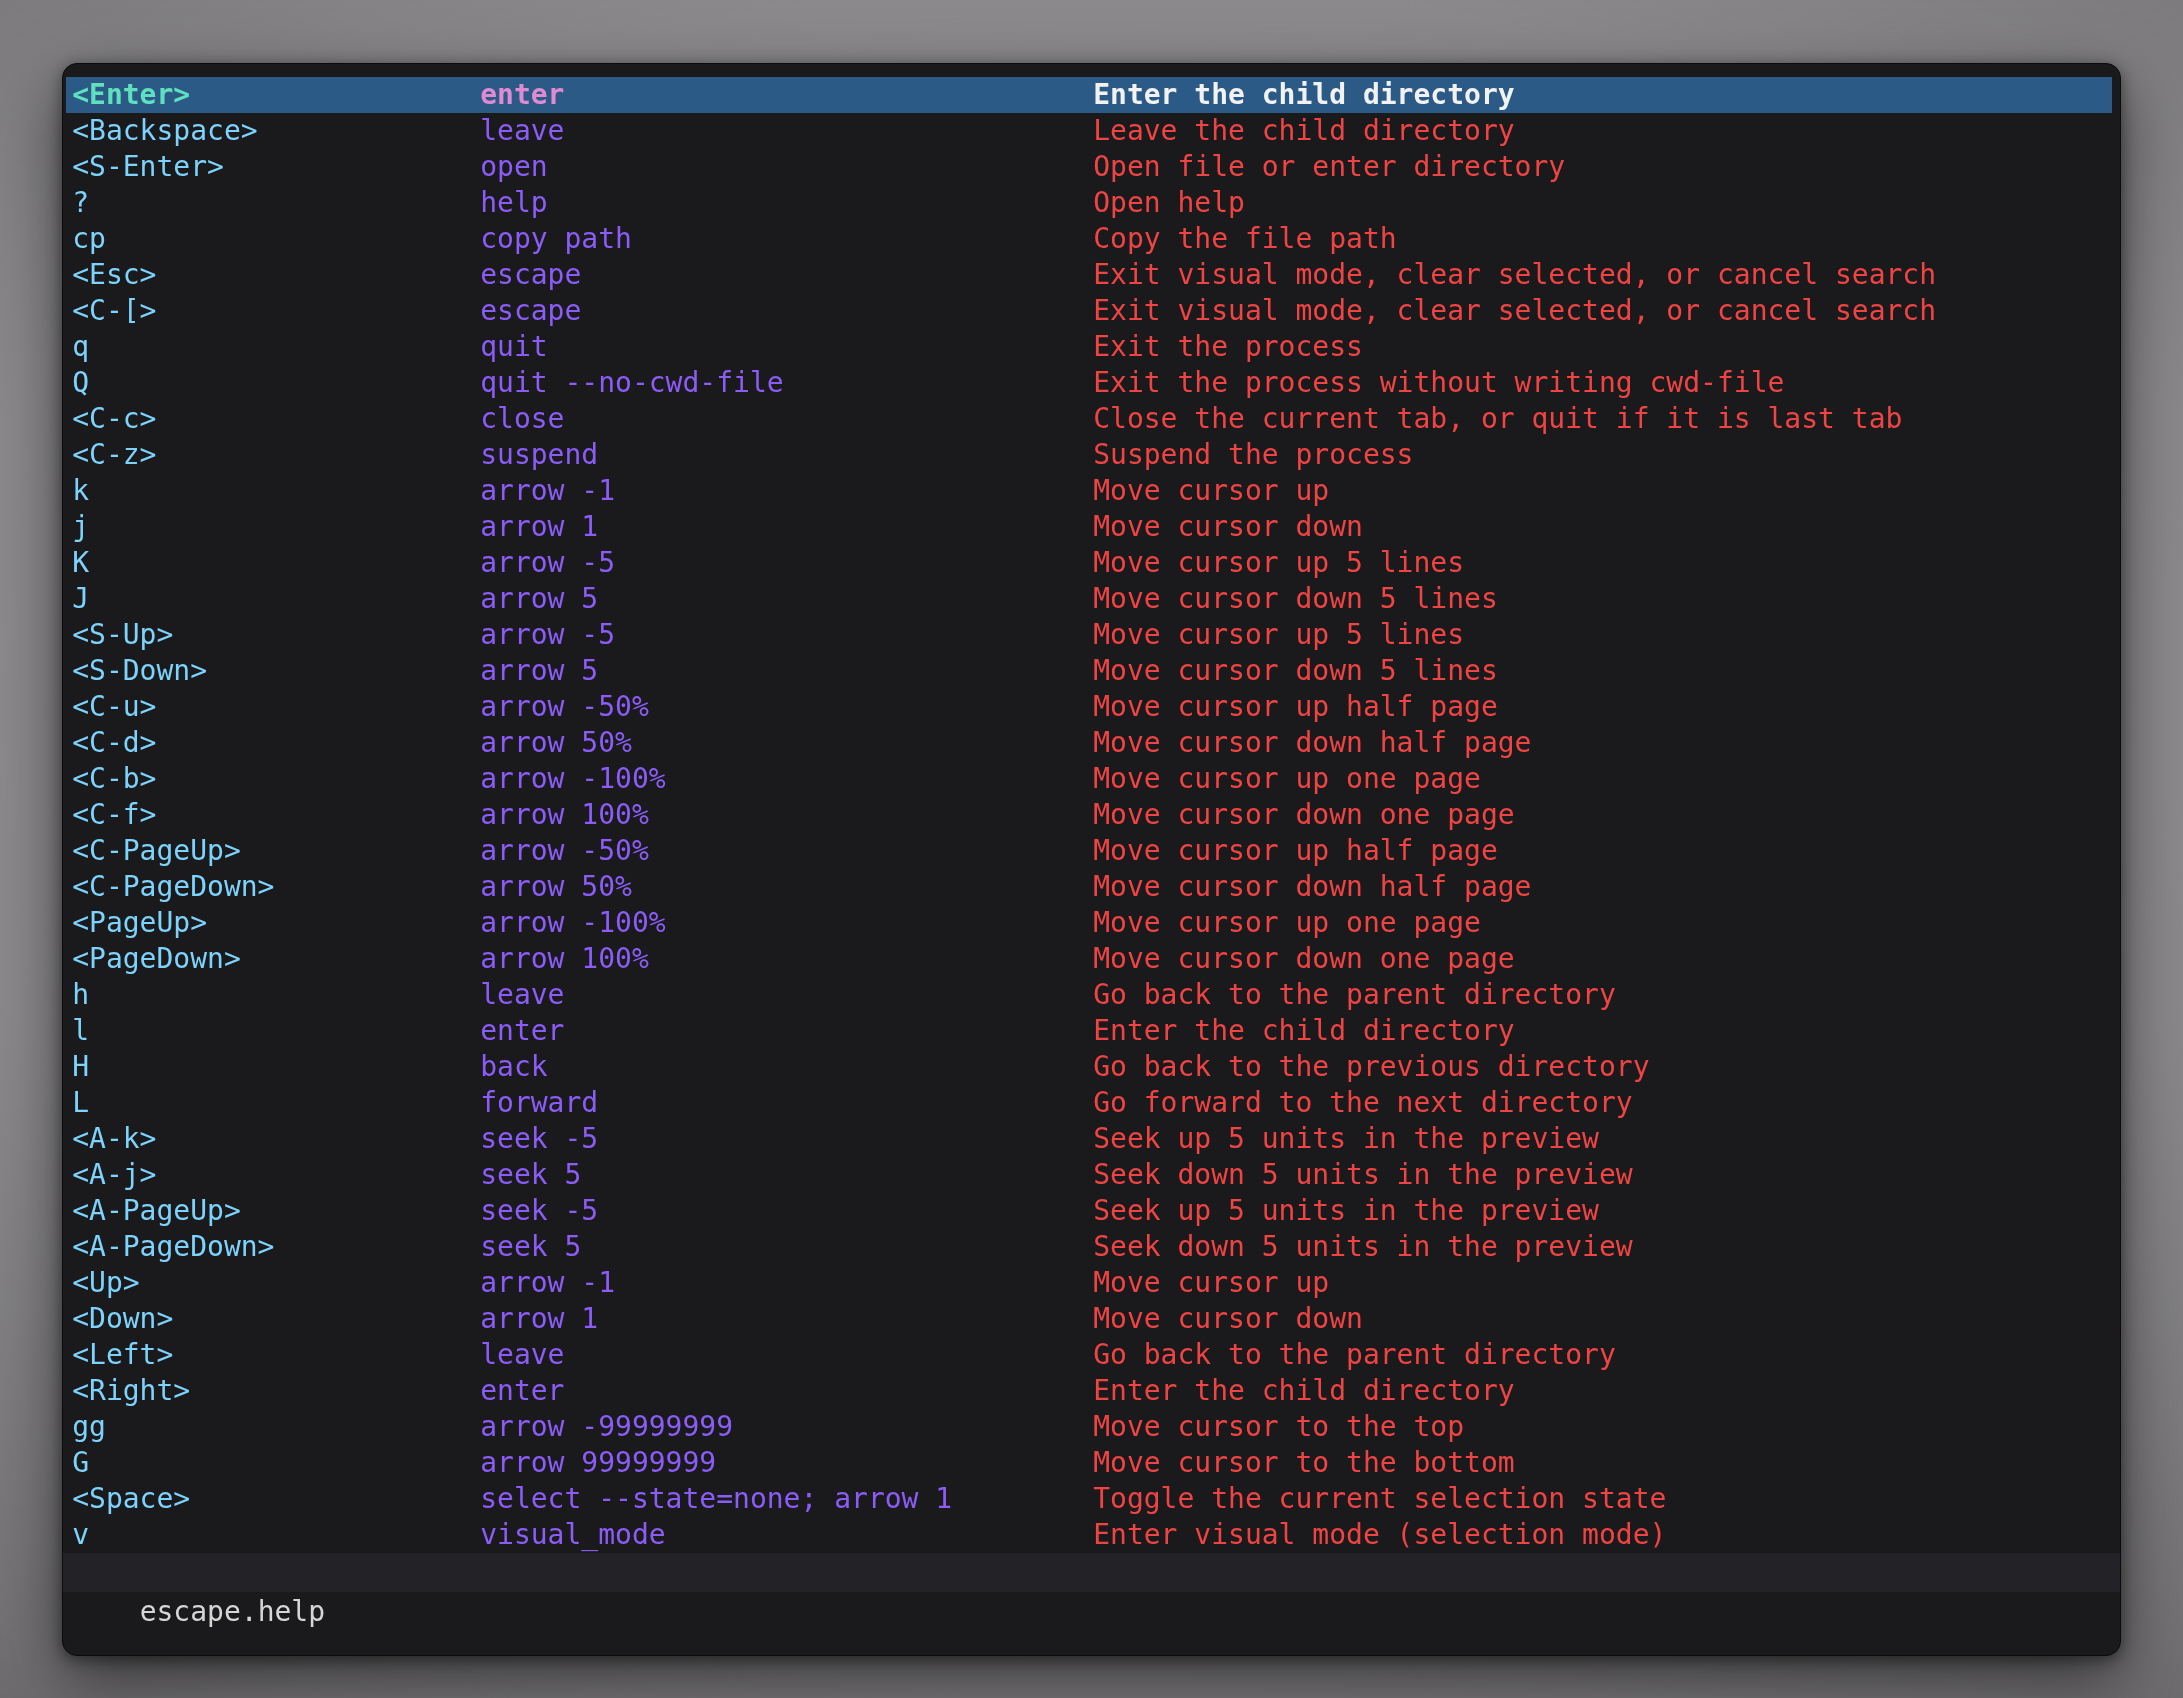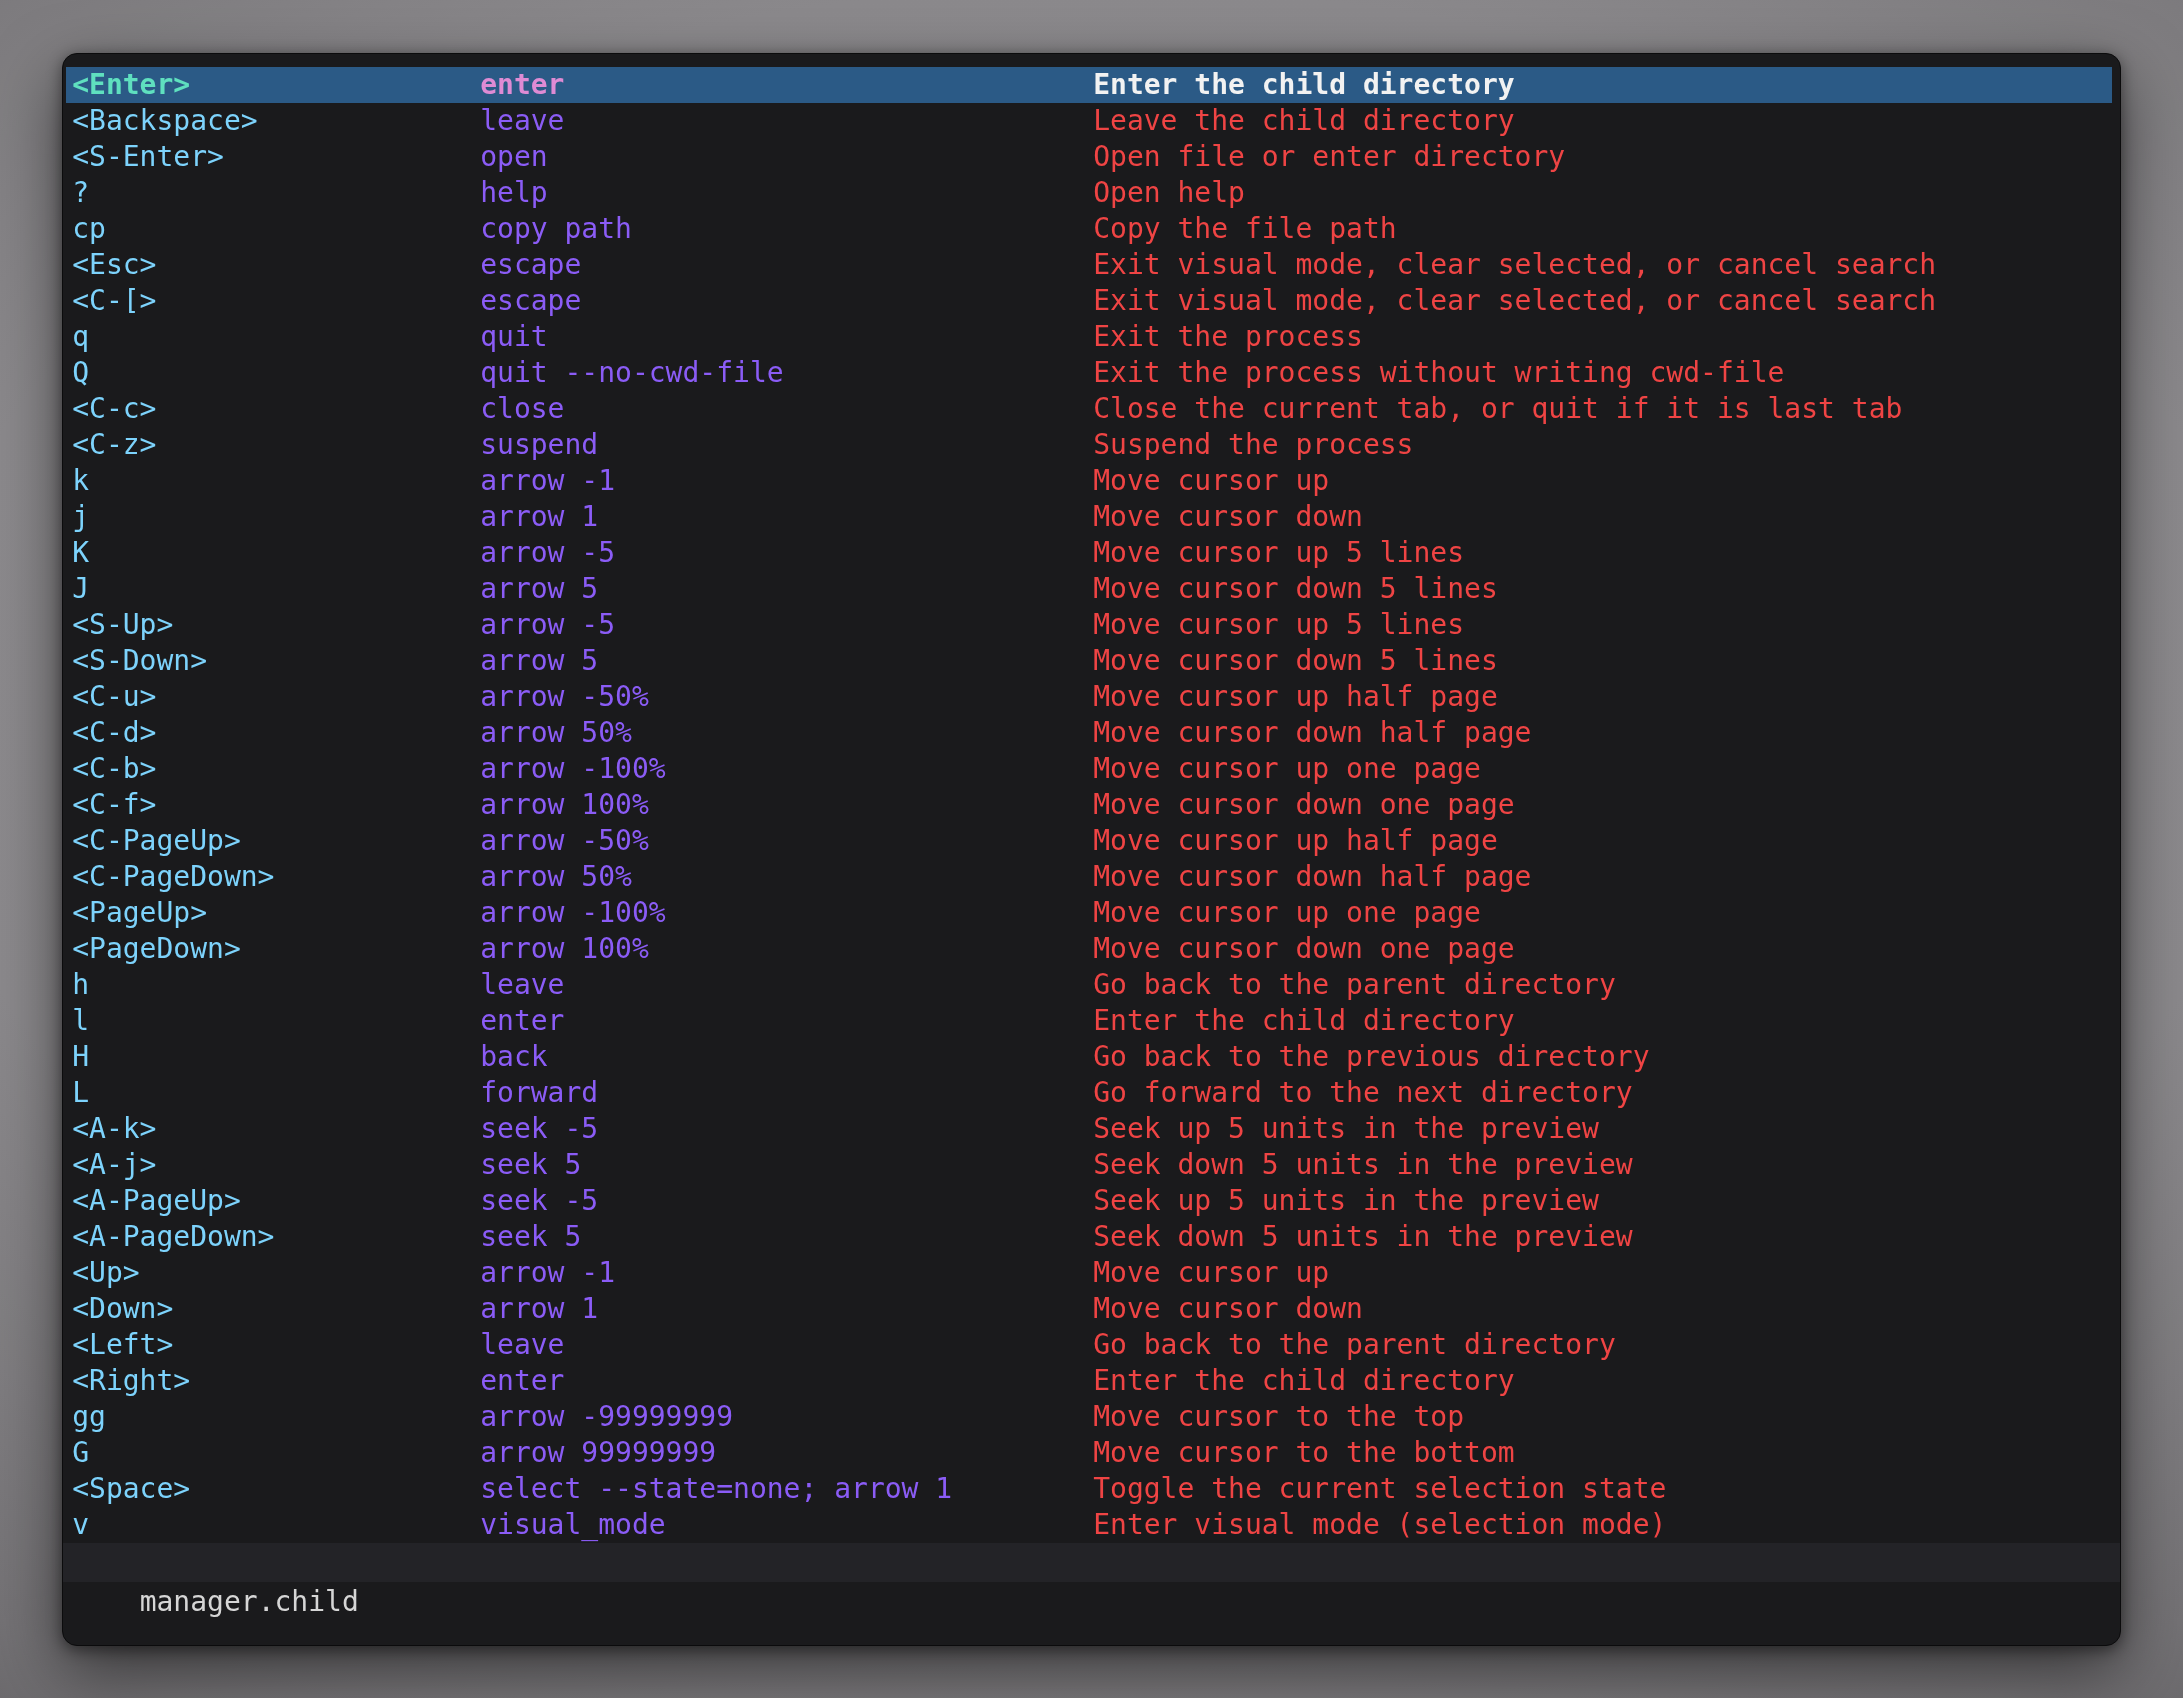--- a/index.html
+++ b/index.html
@@ -6,21 +6,21 @@
   body {
     width: 2183px; height: 1698px;
     overflow: hidden;
     background-color: #7f7d80;
     background-image: radial-gradient(120% 95% at 50% 42%,
       #939194 0%, #8b898c 45%, #747275 70%, #4e4d50 90%, #333234 100%);
     font-family: "DejaVu Sans Mono", monospace;
   }
   .terminal {
     position: absolute;
-    left: 62px; top: 53px;
+    left: 62px; top: 63px;
     width: 2059px; height: 1593px;
     box-sizing: border-box;
     background: #1a1a1c;
     border: 1.7px solid #0b0b0c;
     border-radius: 15px;
     box-shadow: 0 25px 67px rgba(0,0,0,0.55), 0 3.4px 15px rgba(0,0,0,0.45);
     padding-top: 13.4px;
     overflow: hidden;
   }
   .help-list {
@@ -55,16 +55,16 @@
     padding-left: 9.2px;
     white-space: pre;
   }
 </style>
 </head>
 <body>
 
 <div class="terminal">
   <div class="help-list" id="help-list"><div class="row selected"><span class="key">&lt;Enter&gt;</span><span class="cmd">enter</span><span class="desc">Enter the child directory</span></div><div class="row"><span class="key">&lt;Backspace&gt;</span><span class="cmd">leave</span><span class="desc">Leave the child directory</span></div><div class="row"><span class="key">&lt;S-Enter&gt;</span><span class="cmd">open</span><span class="desc">Open file or enter directory</span></div><div class="row"><span class="key">?</span><span class="cmd">help</span><span class="desc">Open help</span></div><div class="row"><span class="key">cp</span><span class="cmd">copy path</span><span class="desc">Copy the file path</span></div><div class="row"><span class="key">&lt;Esc&gt;</span><span class="cmd">escape</span><span class="desc">Exit visual mode, clear selected, or cancel search</span></div><div class="row"><span class="key">&lt;C-[&gt;</span><span class="cmd">escape</span><span class="desc">Exit visual mode, clear selected, or cancel search</span></div><div class="row"><span class="key">q</span><span class="cmd">quit</span><span class="desc">Exit the process</span></div><div class="row"><span class="key">Q</span><span class="cmd">quit --no-cwd-file</span><span class="desc">Exit the process without writing cwd-file</span></div><div class="row"><span class="key">&lt;C-c&gt;</span><span class="cmd">close</span><span class="desc">Close the current tab, or quit if it is last tab</span></div><div class="row"><span class="key">&lt;C-z&gt;</span><span class="cmd">suspend</span><span class="desc">Suspend the process</span></div><div class="row"><span class="key">k</span><span class="cmd">arrow -1</span><span class="desc">Move cursor up</span></div><div class="row"><span class="key">j</span><span class="cmd">arrow 1</span><span class="desc">Move cursor down</span></div><div class="row"><span class="key">K</span><span class="cmd">arrow -5</span><span class="desc">Move cursor up 5 lines</span></div><div class="row"><span class="key">J</span><span class="cmd">arrow 5</span><span class="desc">Move cursor down 5 lines</span></div><div class="row"><span class="key">&lt;S-Up&gt;</span><span class="cmd">arrow -5</span><span class="desc">Move cursor up 5 lines</span></div><div class="row"><span class="key">&lt;S-Down&gt;</span><span class="cmd">arrow 5</span><span class="desc">Move cursor down 5 lines</span></div><div class="row"><span class="key">&lt;C-u&gt;</span><span class="cmd">arrow -50%</span><span class="desc">Move cursor up half page</span></div><div class="row"><span class="key">&lt;C-d&gt;</span><span class="cmd">arrow 50%</span><span class="desc">Move cursor down half page</span></div><div class="row"><span class="key">&lt;C-b&gt;</span><span class="cmd">arrow -100%</span><span class="desc">Move cursor up one page</span></div><div class="row"><span class="key">&lt;C-f&gt;</span><span class="cmd">arrow 100%</span><span class="desc">Move cursor down one page</span></div><div class="row"><span class="key">&lt;C-PageUp&gt;</span><span class="cmd">arrow -50%</span><span class="desc">Move cursor up half page</span></div><div class="row"><span class="key">&lt;C-PageDown&gt;</span><span class="cmd">arrow 50%</span><span class="desc">Move cursor down half page</span></div><div class="row"><span class="key">&lt;PageUp&gt;</span><span class="cmd">arrow -100%</span><span class="desc">Move cursor up one page</span></div><div class="row"><span class="key">&lt;PageDown&gt;</span><span class="cmd">arrow 100%</span><span class="desc">Move cursor down one page</span></div><div class="row"><span class="key">h</span><span class="cmd">leave</span><span class="desc">Go back to the parent directory</span></div><div class="row"><span class="key">l</span><span class="cmd">enter</span><span class="desc">Enter the child directory</span></div><div class="row"><span class="key">H</span><span class="cmd">back</span><span class="desc">Go back to the previous directory</span></div><div class="row"><span class="key">L</span><span class="cmd">forward</span><span class="desc">Go forward to the next directory</span></div><div class="row"><span class="key">&lt;A-k&gt;</span><span class="cmd">seek -5</span><span class="desc">Seek up 5 units in the preview</span></div><div class="row"><span class="key">&lt;A-j&gt;</span><span class="cmd">seek 5</span><span class="desc">Seek down 5 units in the preview</span></div><div class="row"><span class="key">&lt;A-PageUp&gt;</span><span class="cmd">seek -5</span><span class="desc">Seek up 5 units in the preview</span></div><div class="row"><span class="key">&lt;A-PageDown&gt;</span><span class="cmd">seek 5</span><span class="desc">Seek down 5 units in the preview</span></div><div class="row"><span class="key">&lt;Up&gt;</span><span class="cmd">arrow -1</span><span class="desc">Move cursor up</span></div><div class="row"><span class="key">&lt;Down&gt;</span><span class="cmd">arrow 1</span><span class="desc">Move cursor down</span></div><div class="row"><span class="key">&lt;Left&gt;</span><span class="cmd">leave</span><span class="desc">Go back to the parent directory</span></div><div class="row"><span class="key">&lt;Right&gt;</span><span class="cmd">enter</span><span class="desc">Enter the child directory</span></div><div class="row"><span class="key">gg</span><span class="cmd">arrow -99999999</span><span class="desc">Move cursor to the top</span></div><div class="row"><span class="key">G</span><span class="cmd">arrow 99999999</span><span class="desc">Move cursor to the bottom</span></div><div class="row"><span class="key">&lt;Space&gt;</span><span class="cmd">select --state=none; arrow 1</span><span class="desc">Toggle the current selection state</span></div><div class="row"><span class="key">v</span><span class="cmd">visual_mode</span><span class="desc">Enter visual mode (selection mode)</span></div></div>
   <div class="status-bar">
-    <span>manager.child</span>
+    <span>escape.help</span>
   </div>
 </div>
 
 
 </body></html>

